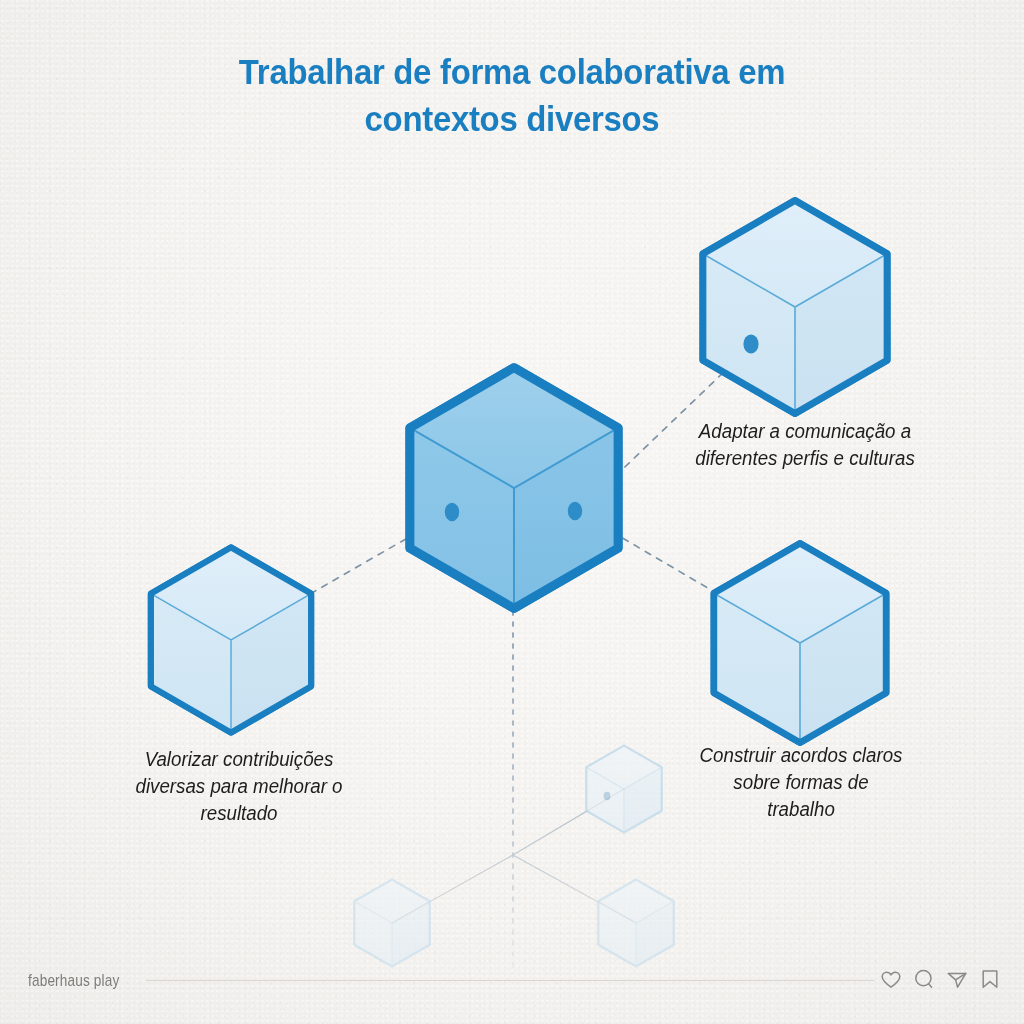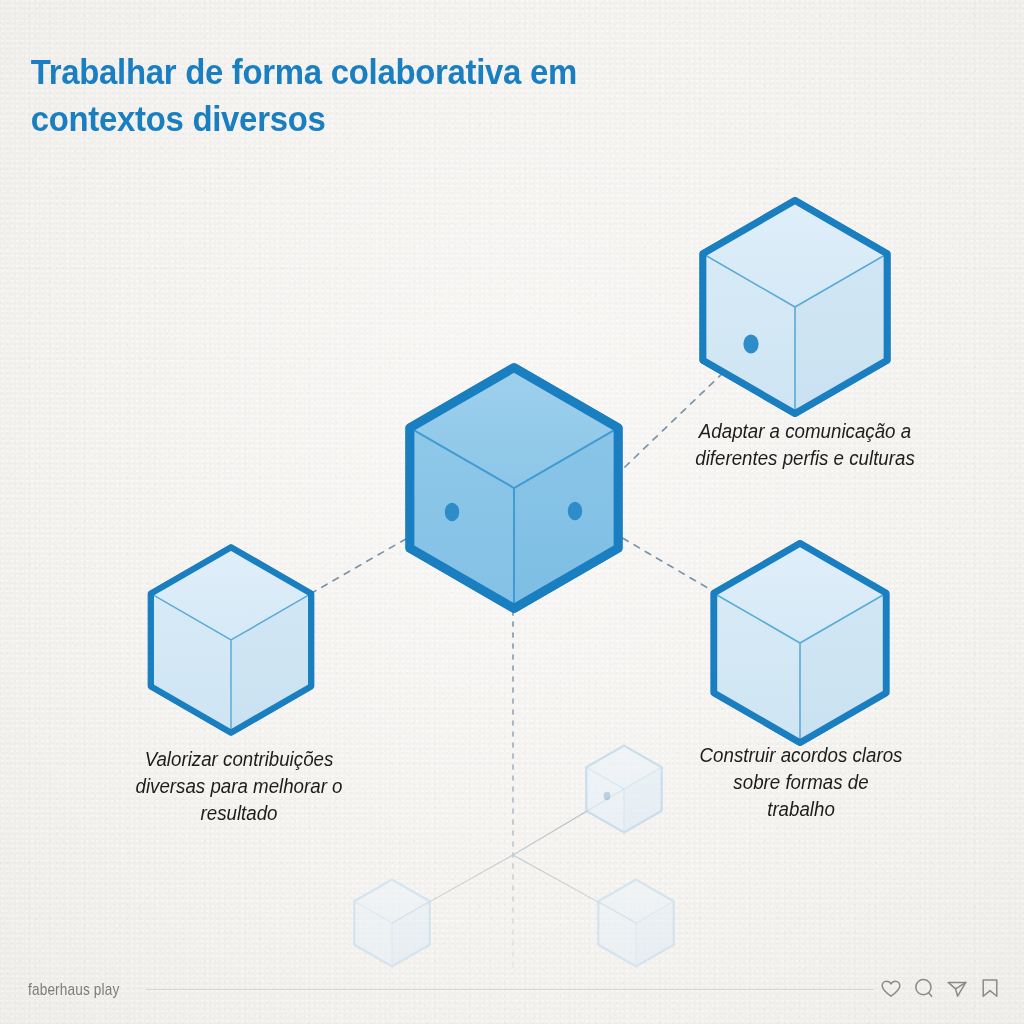--- a/index.html
+++ b/index.html
@@ -38,20 +38,21 @@
     pointer-events: none;
     background: radial-gradient(ellipse at 50% 45%, rgba(255,255,255,0.35) 0%, rgba(255,255,255,0) 55%, rgba(0,0,0,0.022) 100%);
   }
 
   
   #title-block {
     position: absolute;
     top: 48px;
     left: 0;
     width: 1024px;
+    text-align: center;
     z-index: 6;
   }
   #title-block .title-line {
     display: block;
     color: #1a7fc1;
     font-family: "Liberation Sans", sans-serif;
     font-weight: bold;
     font-size: 35px;
     letter-spacing: -0.3px;
     line-height: 47px;
@@ -78,21 +79,21 @@
     transform: scaleX(0.96);
   }
   #label-top-right { left: 655px; top: 418px; width: 300px; }
   #label-left      { left: 95px;  top: 746px; width: 288px; }
   #label-bottom-right { left: 665px; top: 742px; width: 272px; }
 
   
   #footer {
     position: absolute;
     left: 0;
-    bottom: 0;
+    bottom: 9px;
     width: 1024px;
     height: 62px;
     z-index: 8;
     display: flex;
     align-items: center;
   }
   #brand-wordmark {
     position: absolute;
     left: 28px;
     top: 18px;

